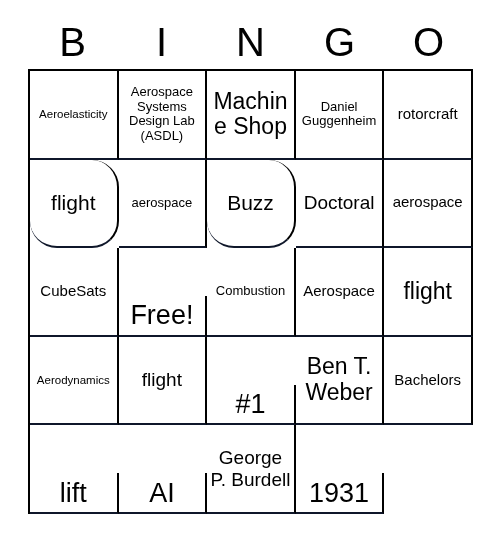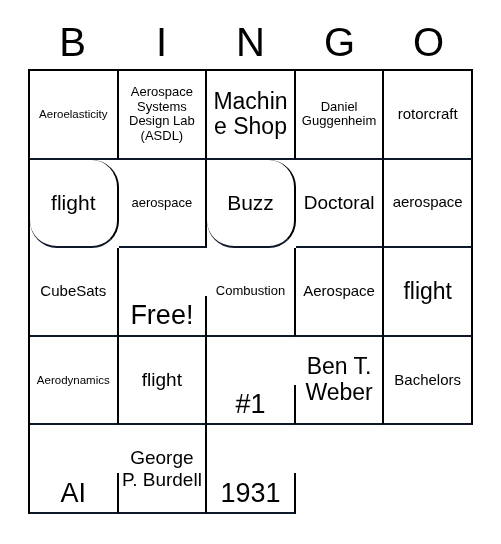--- a/index.html
+++ b/index.html
@@ -113,18 +113,19 @@
     <div class="cell fs-sm">Combustion</div>
     <div class="cell fs-md">Aerospace</div>
 
     <div class="cell fs-xl">flight</div>
     <div class="cell fs-xs">Aerodynamics</div>
     <div class="cell fs-lg">flight</div>
     <div class="cell fs-2xl">#1</div>
     <div class="cell fs-xl">Ben T. Weber</div>
 
     <div class="cell fs-md">Bachelors</div>
+    <div class="cell fs-2xl">lift</div>
     <div class="cell fs-2xl">AI</div>
     <div class="cell fs-lg">George P. Burdell</div>
     <div class="cell fs-2xl">1931</div>
   </div>
 
 </div>
 
 </body></html>

